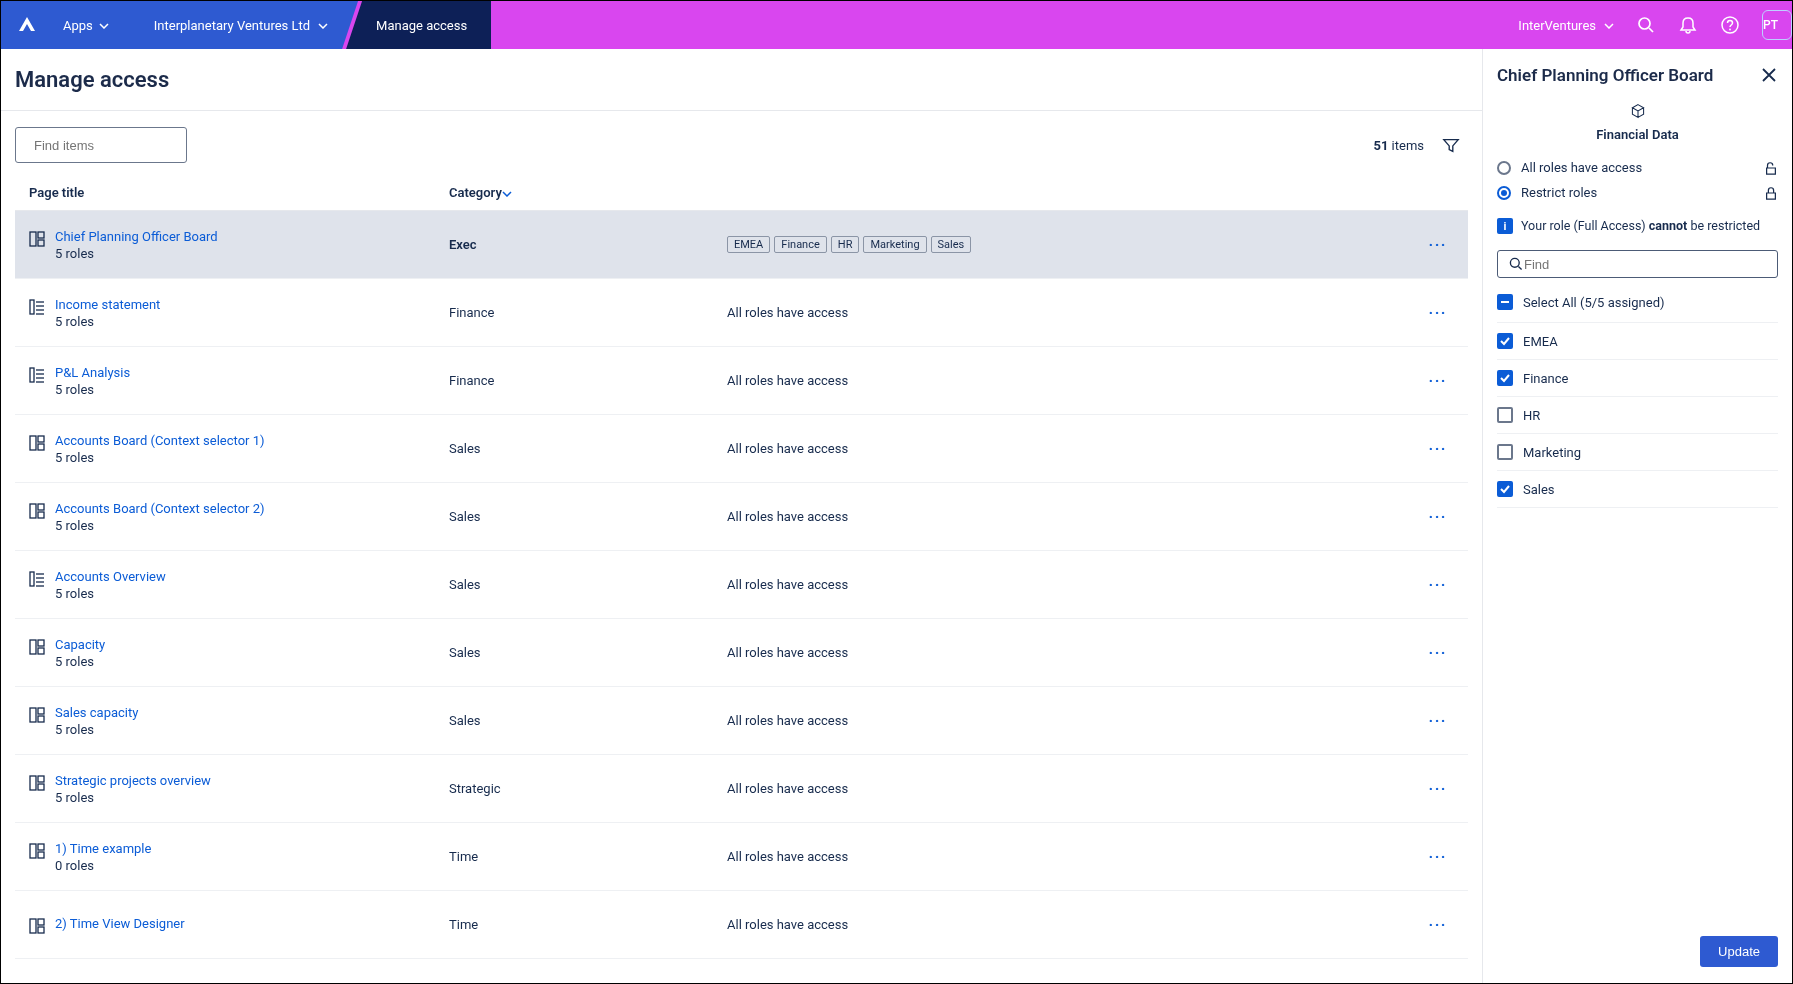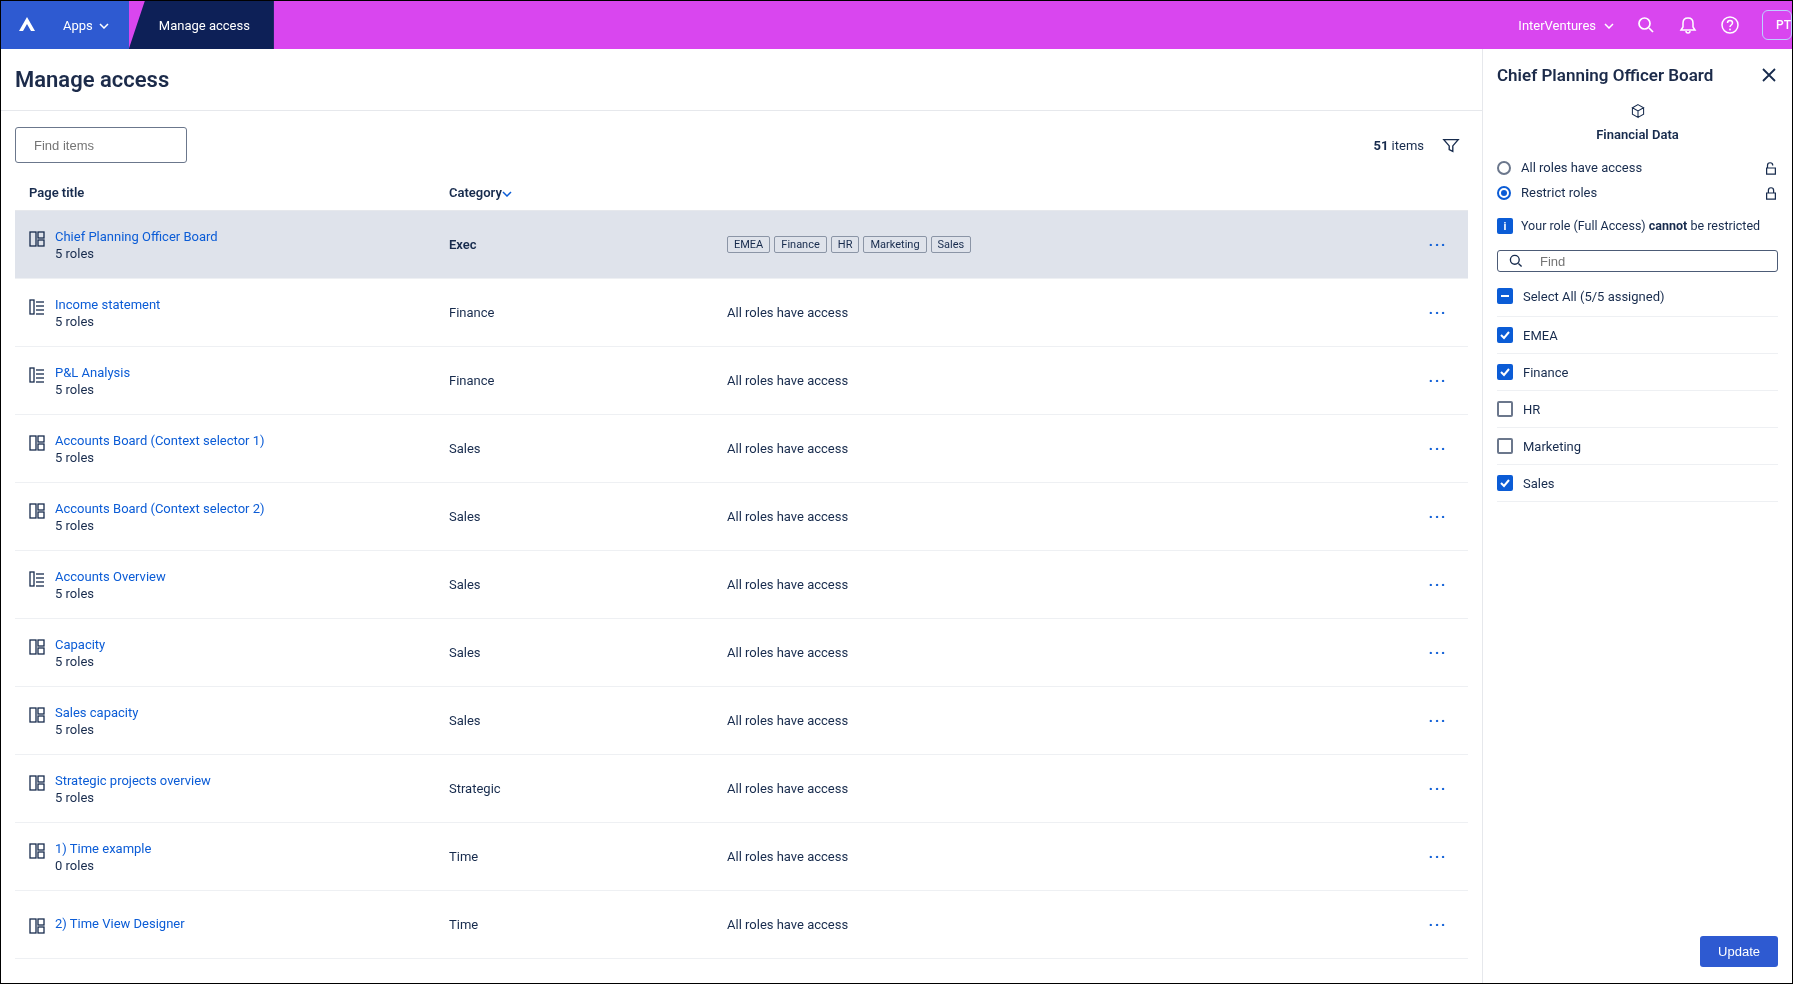--- a/index.html
+++ b/index.html
@@ -56,21 +56,21 @@
   }
   .topnav-right {
     margin-left:auto;
     display:flex; align-items:center; gap:22px;
   }
   .topnav .icon-btn { color:#fff; cursor:pointer; display:flex; }
   .avatar {
     width:30px; height:30px;
     border:1.5px solid #bcd0ff;
     border-radius:6px;
-    display:flex; align-items:center; justify-content:flex-end;
+    display:flex; align-items:center; justify-content:flex-start;
     font-size:12px; font-weight:500;
   }
   .workspace-switch { display:flex; align-items:center; gap:8px; font-size:13px; cursor:pointer; }
 
   
   .main-wrap { display:flex; height: calc(100% - 48px); }
   .content { flex: 1 1 auto; padding: 14px 14px 0 14px; overflow:hidden; display:flex; flex-direction:column; }
   .page-title { font-size:22px; font-weight:600; color:#1c2b4a; padding: 4px 0 18px 0; }
   .divider { height:1px; background:#e6e8ec; margin: 0 -14px; }
 
@@ -146,23 +146,23 @@
   .lock-icon { color:#172B4D; }
 
   .info-row {
     display:flex; align-items:flex-start; gap:8px;
     margin-top:18px; font-size:12.5px; color:#172B4D;
   }
   .info-badge { width:16px; height:16px; border-radius:2px; background:#0B5CD6; color:#fff; display:flex; align-items:center; justify-content:center; font-size:11px; font-weight:700; flex-shrink:0; }
 
   .panel-search {
     margin-top:16px;
-    height:22px;
+    height:28px;
     border:1px solid #4c5b76; border-radius:3px;
-    display:flex; align-items:center; gap:16px;
+    display:flex; align-items:center; gap:0;
     padding: 0 10px;
   }
   .panel-search input { border:none; outline:none; font-size:13px; flex:1; }
 
   .select-all-row {
     display:flex; align-items:center; gap:10px;
     padding: 16px 0 12px 0;
     border-bottom:1px solid #eef0f3;
     font-size:13px;
   }
@@ -198,20 +198,26 @@
 
 <div class="topnav">
   <div class="topnav-left">
     <div class="nav-logo">
       <svg width="20" height="20" viewBox="0 0 20 20">
           <path d="M10 2 L18 16 L14 16 L10 9 L6 16 L2 16 Z" fill="#fff"></path>
         </svg>
     </div>
     <div class="nav-apps">
       <span>Apps</span>
+      <svg class="chev" width="10" height="6" viewBox="0 0 10 6">
+          <path d="M1 1 L5 5 L9 1" stroke="#fff" stroke-width="1.5" fill="none"></path>
+        </svg>
+    </div>
+    <div class="nav-tenant">
+      <span>Interplanetary Ventures Ltd</span>
       <svg class="chev" width="10" height="6" viewBox="0 0 10 6">
           <path d="M1 1 L5 5 L9 1" stroke="#fff" stroke-width="1.5" fill="none"></path>
         </svg>
     </div>
     <div class="nav-manage">
       <span>Manage access</span>
     </div>
   </div>
   <div class="topnav-right">
     <div class="workspace-switch">

